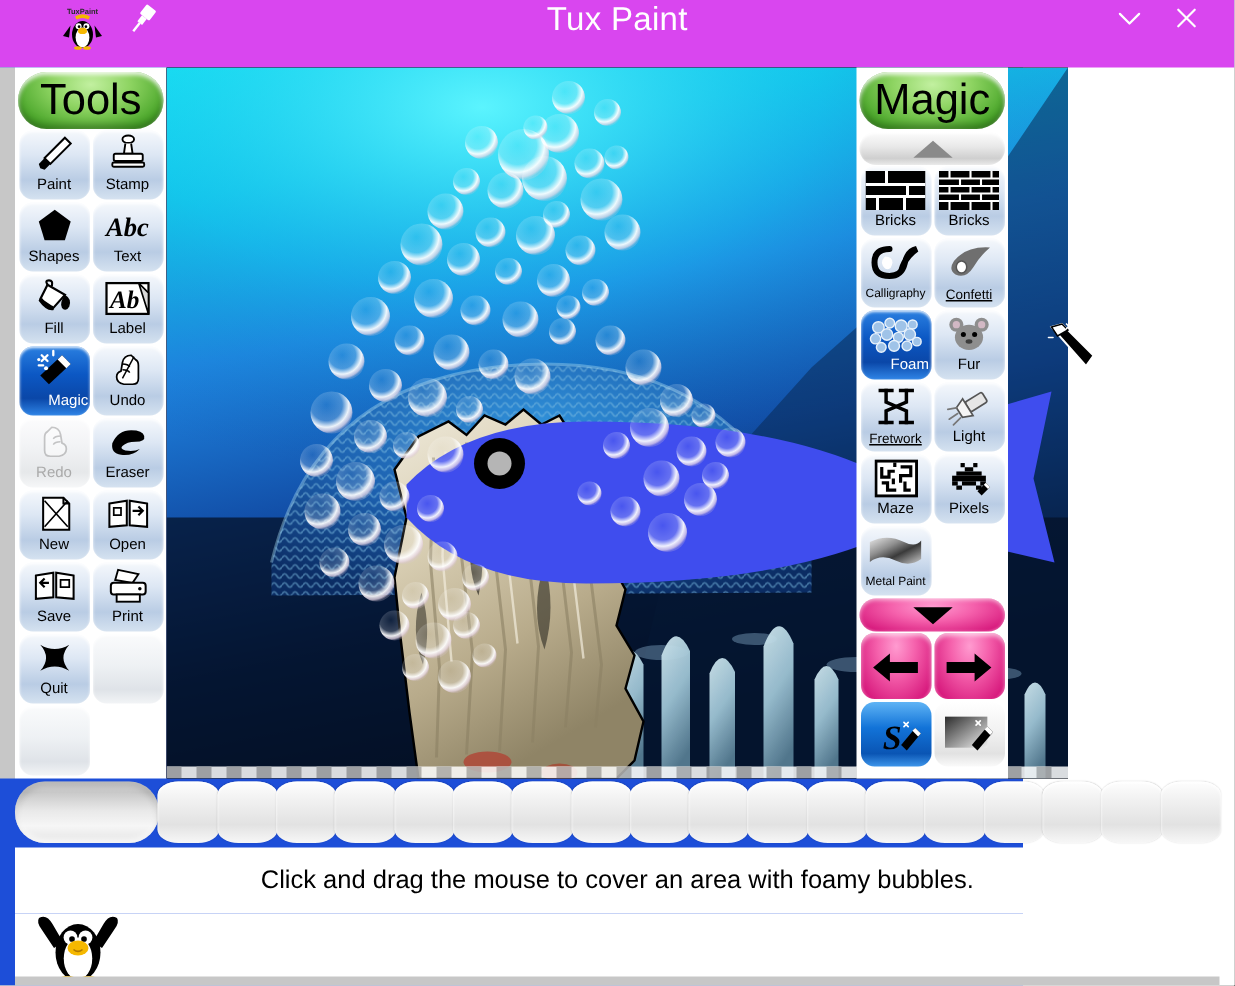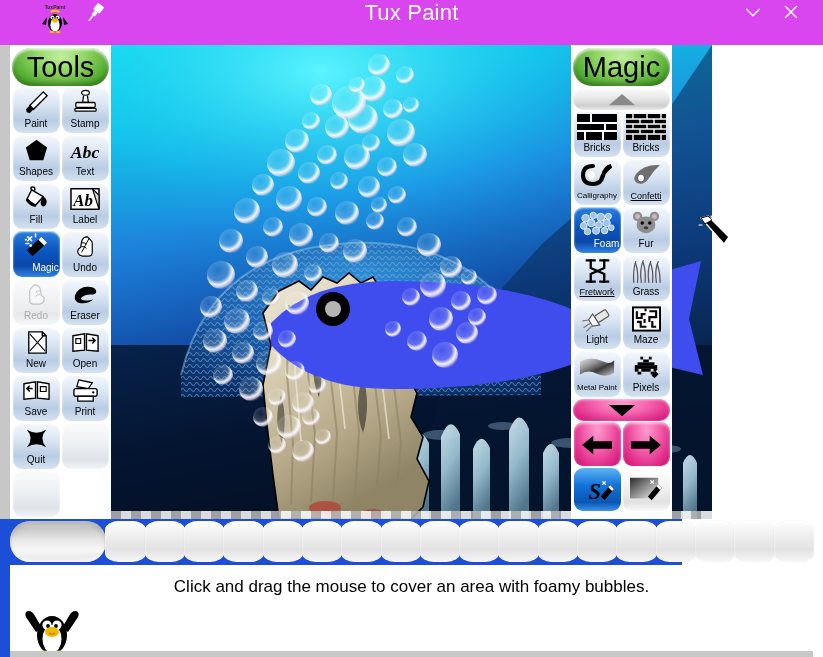--- a/index.html
+++ b/index.html
@@ -689,38 +689,20 @@
             <g stroke="#000" stroke-width="2.4" fill="none" stroke-linecap="square">
               <path d="M8 2 L8 10 L15 13 L8 16 L8 24"></path>
               <path d="M22 2 L22 10 L15 13 L22 16 L22 24"></path>
               <path d="M4 2 L12 2 M18 2 L26 2 M4 24 L12 24 M18 24 L26 24"></path>
                 </g>
               </svg>
             </div>
           <div class="lbl tiny">Fretwork</div>
           </div>
 
-        <div class="cell">
-            <div class="btnbg"></div>
-          <div class="ico">
-              <svg viewBox="0 0 34 26" width="32" height="26">
-            <g stroke="#555" stroke-width="1.3" fill="none" stroke-linecap="round">
-              <path d="M4 25 Q3 13 6 3"></path>
-                  <path d="M8 25 Q9 14 6 5"></path>
-                  <path d="M12 25 Q10 12 14 2"></path>
-              <path d="M16 25 Q17 13 14 4"></path>
-                  <path d="M20 25 Q18 12 22 3"></path>
-                  <path d="M24 25 Q25 14 22 5"></path>
-              <path d="M28 25 Q26 12 30 3"></path>
-                  <path d="M32 25 Q32 14 29 6"></path>
-                </g>
-              </svg>
-            </div>
-          <div class="lbl">Grass</div>
-          </div>
 
         <div class="cell">
             <div class="btnbg"></div>
           <div class="ico">
               <svg viewBox="0 0 34 26" width="32" height="26">
             <g transform="rotate(-32 17 13)">
               <rect x="16" y="9" width="14" height="8" rx="1.5" fill="#e6e6e6" stroke="#555" stroke-width="1.2"></rect>
               <path d="M16 6 L9 9 L9 17 L16 20 Z" fill="#f5f5f5" stroke="#555" stroke-width="1.2"></path>
                 </g>
             <g stroke="#777" stroke-width="1.2" stroke-linecap="round">
@@ -742,38 +724,20 @@
               <path d="M5 5 L5 12 L10 12 L10 8 L14 8"></path>
               <path d="M14 5 L14 2"></path>
               <path d="M18 5 L25 5 L25 11 L18 11 L18 16"></path>
               <path d="M5 16 L9 16 L9 21 L15 21"></path>
               <path d="M21 15 L21 21 L25 21"></path>
               <path d="M13 13 L13 17"></path>
                 </g>
               </svg>
             </div>
           <div class="lbl">Maze</div>
-          </div>
-
-        <div class="cell">
-            <div class="btnbg"></div>
-          <div class="ico">
-              <svg viewBox="0 0 40 26" width="38" height="26">
-            <defs>
-                  <linearGradient id="mtl" x1="0" y1="0" x2="1" y2="1">
-              <stop offset="0" stop-color="#e8e8e8"></stop>
-                    <stop offset="0.35" stop-color="#8f8f8f"></stop>
-              <stop offset="0.6" stop-color="#3a3a3a"></stop>
-                    <stop offset="1" stop-color="#c9c9c9"></stop>
-                  </linearGradient>
-                </defs>
-            <path d="M2 7 Q14 1 26 7 Q34 11 38 6 L38 19 Q30 25 20 20 Q10 15 2 21 Z" fill="url(#mtl)"></path>
-              </svg>
-            </div>
-          <div class="lbl xtiny">Metal Paint</div>
           </div>
 
         <div class="cell">
             <div class="btnbg"></div>
           <div class="ico">
               <svg viewBox="0 0 32 26" width="30" height="26">
             <g fill="#000">
               <rect x="10" y="2" width="3" height="3"></rect>
                   <rect x="19" y="2" width="3" height="3"></rect>
               <rect x="13" y="5" width="6" height="3"></rect>
@@ -785,20 +749,38 @@
               <rect x="7" y="18" width="4" height="3"></rect>
                   <rect x="21" y="18" width="4" height="3"></rect>
                 </g>
             <g>
                   <path d="M22 22 L28 16 L31 19 L25 25 Z" fill="#000"></path>
                   <path d="M28 16 L31 19 L29.5 20.5 L26.5 17.5 Z" fill="#fff"></path>
                 </g>
               </svg>
             </div>
           <div class="lbl">Pixels</div>
+          </div>
+
+        <div class="cell">
+            <div class="btnbg"></div>
+          <div class="ico">
+              <svg viewBox="0 0 40 26" width="38" height="26">
+            <defs>
+                  <linearGradient id="mtl" x1="0" y1="0" x2="1" y2="1">
+              <stop offset="0" stop-color="#e8e8e8"></stop>
+                    <stop offset="0.35" stop-color="#8f8f8f"></stop>
+              <stop offset="0.6" stop-color="#3a3a3a"></stop>
+                    <stop offset="1" stop-color="#c9c9c9"></stop>
+                  </linearGradient>
+                </defs>
+            <path d="M2 7 Q14 1 26 7 Q34 11 38 6 L38 19 Q30 25 20 20 Q10 15 2 21 Z" fill="url(#mtl)"></path>
+              </svg>
+            </div>
+          <div class="lbl xtiny">Metal Paint</div>
           </div>
 
       </div>
 
       <div class="scroll-dn">
         <svg viewBox="0 0 40 16" width="40" height="15">
             <path d="M20 14 L34 2 L6 2 Z" fill="#000"></path>
           </svg>
       </div>
 

